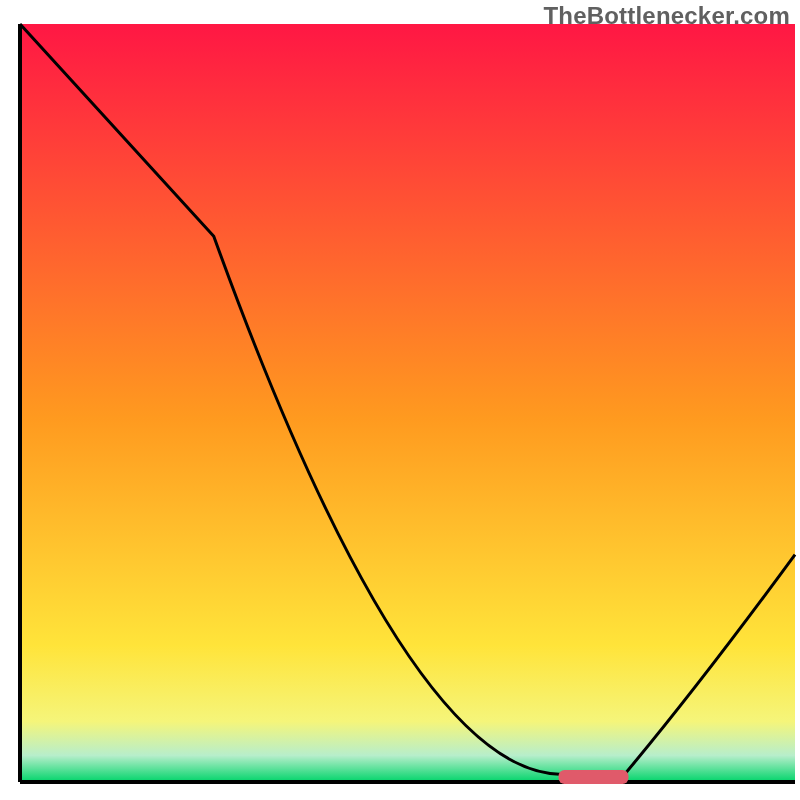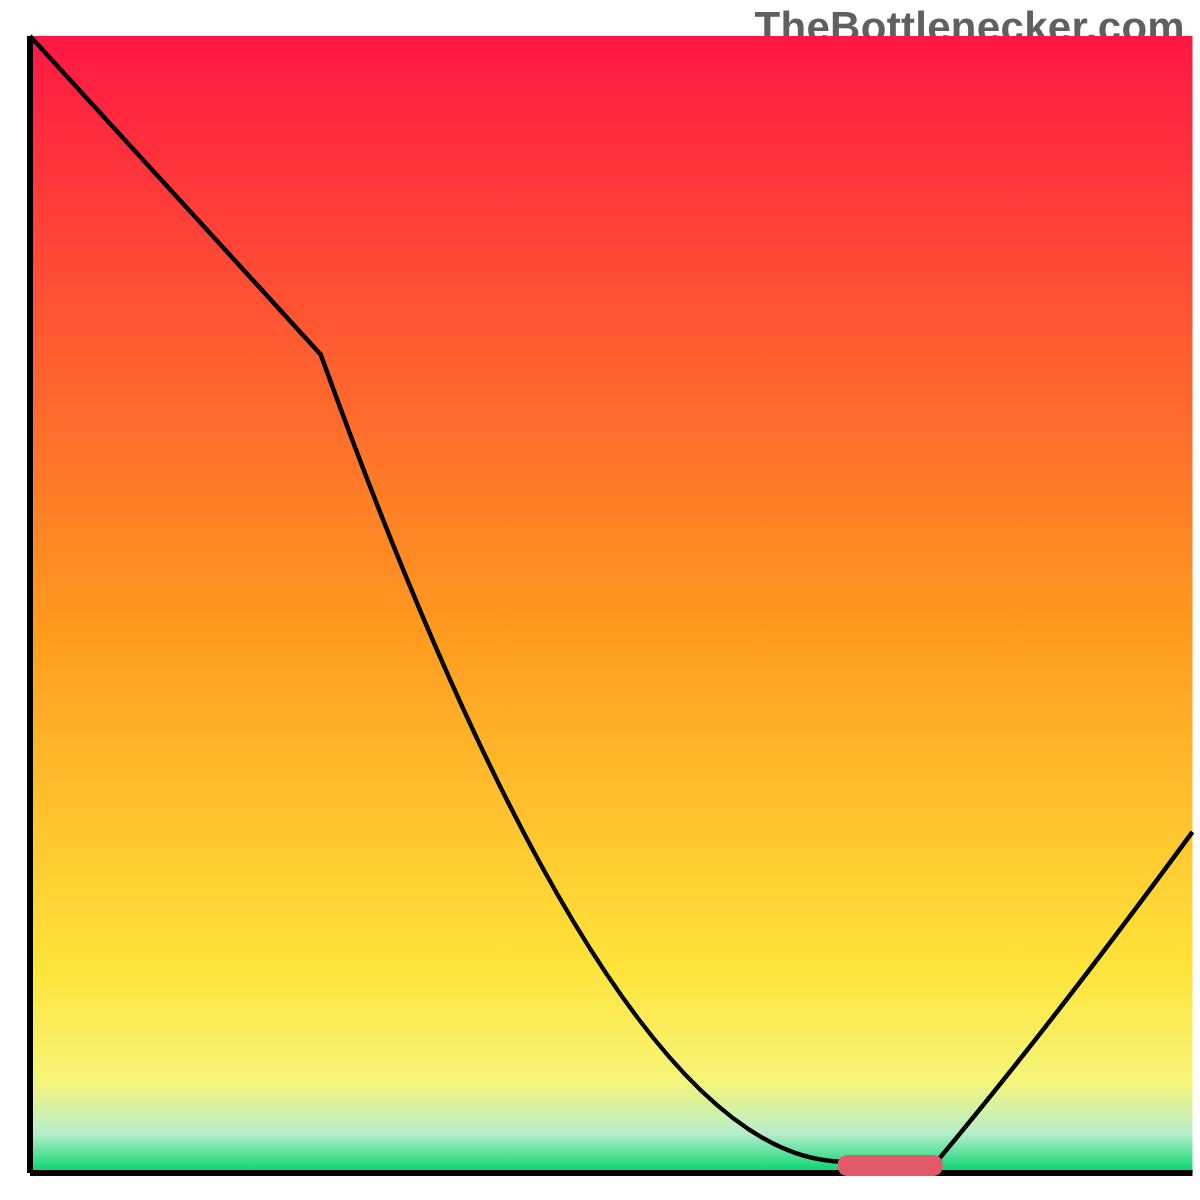--- a/index.html
+++ b/index.html
@@ -13,21 +13,21 @@
   }
   .chart-wrap {
     position: relative;
     width: 800px;
     height: 800px;
   }
   .attribution {
     position: absolute;
     top: 2px;
     right: 10px;
-    font-size: 28px;
+    font-size: 24px;
     font-weight: 600;
     color: #606060;
     letter-spacing: 0.2px;
     margin-left: 12px;
   }
   svg.plot {
     position: absolute;
     left: 0;
     top: 0;
   }

